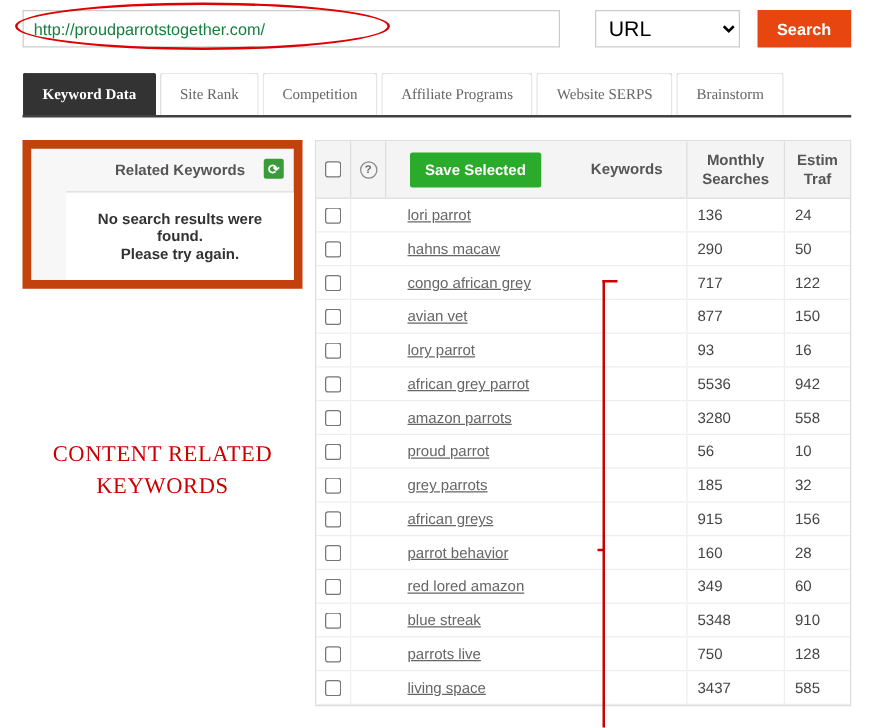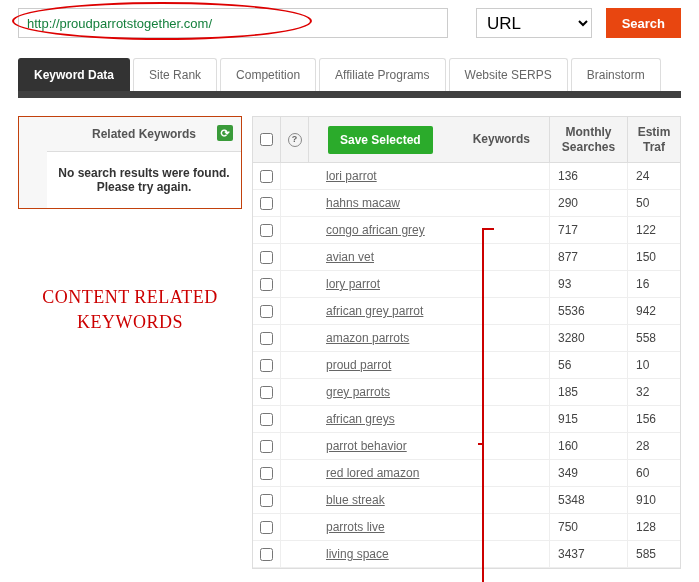--- a/index.html
+++ b/index.html
@@ -5,33 +5,33 @@
   * { box-sizing: border-box; margin: 0; padding: 0; }
   body { font-family: Arial, sans-serif; font-size: 12px; background: #fff; width: 699px; height: 582px; overflow: hidden; }
   
   .top-bar { padding: 8px 18px; display: flex; align-items: center; gap: 8px; }
   .url-wrap { position: relative; flex: 0 0 430px; }
   .url-input { width: 100%; height: 30px; border: 1px solid #ccc; padding: 0 8px; font-size: 13px; color: #15803d; }
   .red-circle { position: absolute; left: -6px; top: -6px; width: 300px; height: 38px; border: 2px solid #d00; border-radius: 50%; pointer-events: none; }
   .sel { width: 122px; height: 30px; border: 1px solid #ccc; background: #fff; font-size: 17px; margin-left: 20px; padding: 0 6px; }
   .search-btn { height: 30px; padding: 0 16px; background: #e84610; color: #fff; border: none; font-weight: bold; font-size: 13px; cursor: pointer; margin-left: 6px; }
   
-  .tabs { display: flex; margin: 12px 18px 0 18px; border-bottom: 7px solid #404040; }
+  .tabs { display: flex; margin: 12px 18px 0 18px; border-bottom: 2px solid #404040; font-family: Liberation Serif, serif; }
   .tab { padding: 9px 15px; border: 1px solid #ddd; border-bottom: none; background: #fff; color: #666; font-size: 12px; cursor: pointer; margin-right: 3px; border-radius: 3px 3px 0 0; }
   .tab.active { background: #333; color: #fff; border-color: #333; font-weight: bold; }
   
   .main { display: flex; padding: 18px; gap: 10px; }
   
   .sidebar { width: 224px; flex-shrink: 0; }
-  .panel { border: 1px solid #c2410c; background: #f7f7f7; padding-left: 28px; }
+  .panel { border: 7px solid #c2410c; background: #f7f7f7; padding-left: 28px; }
   .panel-head { display: flex; align-items: center; justify-content: center; padding: 10px 10px; border-bottom: 1px solid #ddd; position: relative; font-weight: bold; font-size: 12px; color: #555; }
   .refresh-ic { position: absolute; right: 8px; top: 8px; width: 16px; height: 16px; background: #3a9b3a; border-radius: 2px; display: flex; align-items: center; justify-content: center; color: #fff; font-size: 11px; }
   .panel-body { padding: 14px 10px; text-align: center; font-weight: bold; font-size: 12px; background: #fff; color: #333; }
   
-  .annotation { margin-top: 76px; color: #c00; font-family: "Comic Sans MS", cursive; font-size: 18px; text-align: center; line-height: 1.4; letter-spacing: 0.5px; position: relative; }
+  .annotation { margin-top: 120px; color: #c00; font-family: "Comic Sans MS", cursive; font-size: 18px; text-align: center; line-height: 1.4; letter-spacing: 0.5px; position: relative; }
   .bracket { position: absolute; left: 230px; top: 112px; width: 12px; height: 430px; border-left: 2px solid #c00; border-top: 2px solid #c00; border-bottom: 2px solid #c00; }
   .bracket::before { content: ""; position: absolute; left: -6px; top: 50%; width: 6px; height: 2px; background: #c00; }
   
   .content { flex: 1; position: relative; }
   .table-wrap { border: 1px solid #ddd; }
   .thead { display: flex; background: #f4f4f4; border-bottom: 1px solid #ddd; height: 46px; }
   .th { padding: 6px 8px; border-right: 1px solid #ddd; font-weight: bold; color: #555; display: flex; flex-direction: column; align-items: center; justify-content: center; text-align: center; line-height: 1.2; }
   .th.c0 { width: 28px; }
   .th.c1 { width: 28px; }
   .th.c2 { flex: 1; flex-direction: row; gap: 40px; }

